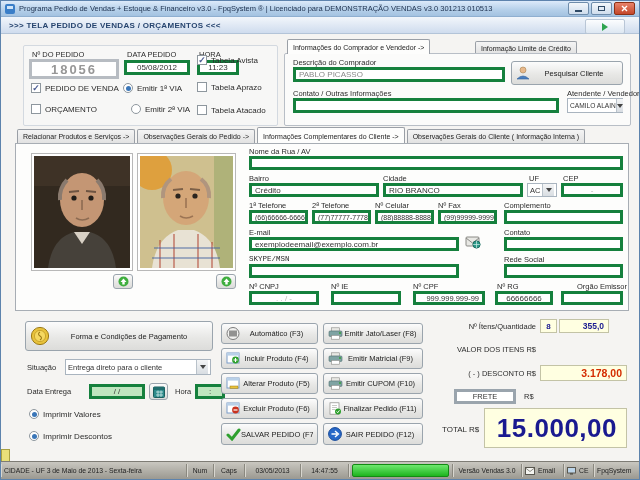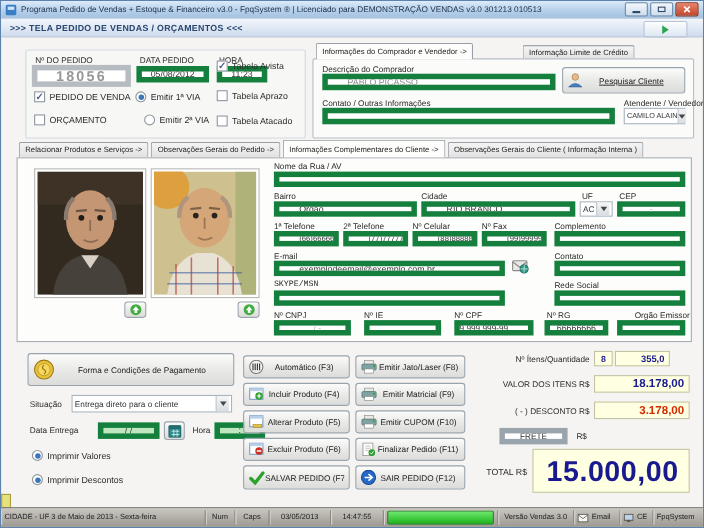--- a/index.html
+++ b/index.html
@@ -16,22 +16,22 @@
   .winbtn.close{background:linear-gradient(#e8836a,#c4472b);border-color:#8c3015;}
   
   #toolbar{position:absolute;left:0;top:16px;width:100%;height:17px;
     background:linear-gradient(#f2f6fb,#cfdcee);border-bottom:1px solid #b3c4d8;
     display:flex;align-items:center;padding:0 8px;box-sizing:border-box;}
   #toolbar-heading{font-size:8px;font-weight:bold;color:#27456f;letter-spacing:.3px;}
   #toolbar-btn{position:absolute;right:14px;top:2px;width:38px;height:13px;border:1px solid #b9c6d6;
     border-radius:2px;background:linear-gradient(#fcfdfe,#dde7f2);display:flex;align-items:center;justify-content:center;}
   
   .lbl{position:absolute;font-size:7.5px;color:#2b2b2b;white-space:nowrap;}
-  .inp{position:absolute;background:#fff;border:5px solid #15803d;box-sizing:border-box;
-    font-size:8px;color:#333;display:flex;align-items:center;padding:0 18px;white-space:nowrap;overflow:hidden;}
+  .inp{position:absolute;background:#fff;border:3px solid #15803d;box-sizing:border-box;
+    font-size:8px;color:#333;display:flex;align-items:center;padding:0 3px;white-space:nowrap;overflow:hidden;}
   .inp.masked{color:#b5b5b5;}
   .group{position:absolute;border:1px solid #d3d9e0;border-radius:2px;background:#f7f7f6;}
   .chk{position:absolute;display:flex;align-items:center;gap:4px;font-size:8px;color:#2b2b2b;white-space:nowrap;}
   .chk .box{width:10px;height:10px;background:#fff;border:1px solid #8e979e;box-sizing:border-box;
     display:flex;align-items:center;justify-content:center;font-size:9px;color:#4a5b92;font-weight:bold;line-height:1;}
   .chk .circ{width:10px;height:10px;border-radius:50%;background:#fff;border:1px solid #8e979e;box-sizing:border-box;
     display:flex;align-items:center;justify-content:center;}
   .chk .dot{width:5px;height:5px;border-radius:50%;background:#3a76b8;}
   .btn{position:absolute;border:1px solid #9aa4ad;border-radius:3px;box-sizing:border-box;
     background:linear-gradient(#fcfcfc,#e8e8e6 55%,#dcdcda);display:flex;align-items:center;
@@ -136,21 +136,21 @@
   <div class="tab active" style="position:absolute;left:286px;top:38px;height:15px;">Informações do Comprador e Vendedor -&gt;</div>
   <div class="tab" style="position:absolute;left:474px;top:40px;height:13px;">Informação Limite de Crédito</div>
   <div class="group" style="left:283px;top:52px;width:345px;height:71px;background:#fbfbfa;border-color:#b8bec6;"></div>
   <span class="lbl" style="left:292px;top:57px;">Descrição do Comprador</span>
   <div class="inp" style="left:292px;top:66px;width:212px;height:15px;color:#8a8a8a;">PABLO PICASSO</div>
   <div class="btn" style="left:510px;top:60px;width:112px;height:24px;">
     <svg width="14" height="14">
       <circle cx="7" cy="4" r="3" fill="#e8b98c" stroke="#a8814f" stroke-width=".6"></circle>
       <path d="M1 13 Q7 7 13 13 Z" fill="#4a7fc0" stroke="#2f5e99" stroke-width=".6"></path>
     </svg>
-    <span class="cap" style="text-decoration:underline;text-decoration-color:#222;text-decoration-thickness:0;">Pesquisar Cliente</span>
+    <span class="cap" style="text-decoration-color:#222;text-decoration-thickness:0;">Pesquisar Cliente</span>
   </div>
   <span class="lbl" style="left:292px;top:88px;">Contato / Outras Informações</span>
   <div class="inp" style="left:292px;top:97px;width:266px;height:15px;"></div>
   <span class="lbl" style="left:566px;top:88px;">Atendente / Vendedor</span>
   <div class="ddown" style="left:566px;top:97px;width:56px;height:15px;font-size:6.6px;">
     <span>CAMILO ALAIN</span>
     <span class="arrowbox">
         <span class="caret"></span>
       </span>
   </div>
@@ -206,21 +206,21 @@
     <svg width="11" height="11">
         <circle cx="5.5" cy="5.5" r="5" fill="#3fae3f"></circle>
         <path d="M5.5 2.5 L8.5 6 L6.7 6 L6.7 8.5 L4.3 8.5 L4.3 6 L2.5 6 Z" fill="#fff"></path>
       </svg>
   </div>
 
   <span class="lbl" style="left:248px;top:146px;z-index:4;">Nome da Rua / AV</span>
   <div class="inp" style="left:248px;top:155px;width:374px;height:14px;z-index:4;"></div>
 
   <span class="lbl" style="left:248px;top:173px;z-index:4;">Bairro</span>
-  <div class="inp" style="left:248px;top:182px;width:130px;height:14px;z-index:4;">Orgão</div>
+  <div class="inp" style="left:248px;top:182px;width:130px;height:14px;z-index:4;">Crédito</div>
   <span class="lbl" style="left:382px;top:173px;z-index:4;">Cidade</span>
   <div class="inp" style="left:382px;top:182px;width:140px;height:14px;z-index:4;">RIO BRANCO</div>
   <span class="lbl" style="left:528px;top:173px;z-index:4;">UF</span>
   <div class="ddown" style="left:526px;top:182px;width:30px;height:14px;z-index:4;">
     <span>AC</span>
     <span class="arrowbox">
         <span class="caret"></span>
       </span>
   </div>
   <span class="lbl" style="left:562px;top:173px;z-index:4;">CEP</span>
@@ -387,21 +387,20 @@
       <path d="M3.5 7 H9 M7 4 L10.4 7 L7 10" stroke="#fff" stroke-width="1.4" fill="none"></path>
     </svg>
     <span class="cap">SAIR  PEDIDO  (F12)</span>
   </div>
 
   <span class="lbl" style="left:430px;top:321px;width:105px;text-align:right;">Nº Ítens/Quantidade</span>
   <div class="ybox" style="left:539px;top:318px;width:17px;height:14px;justify-content:center;font-size:8px;">8</div>
   <div class="ybox" style="left:558px;top:318px;width:50px;height:14px;font-size:8.5px;">355,0</div>
 
   <span class="lbl" style="left:430px;top:344px;width:105px;text-align:right;">VALOR DOS ITENS R$</span>
-  <div class="ybox" style="left:539px;top:340px;width:87px;height:16px;font-size:10.5px;">18.178,00</div>
 
   <span class="lbl" style="left:430px;top:368px;width:105px;text-align:right;">( - ) DESCONTO R$</span>
   <div class="ybox" style="left:539px;top:364px;width:87px;height:16px;font-size:10.5px;color:#d42c00;">3.178,00</div>
 
   <div class="inp" style="left:453px;top:388px;width:62px;height:15px;justify-content:center;font-size:7.5px;border-color:#9aa4ad;">FRETE</div>
   <span class="lbl" style="left:523px;top:391px;">R$</span>
 
   <span class="lbl" style="left:441px;top:424px;font-size:8px;">TOTAL R$</span>
   <div class="ybox" style="left:483px;top:407px;width:143px;height:40px;font-size:26px;padding-right:9px;letter-spacing:.5px;">15.000,00</div>
 

